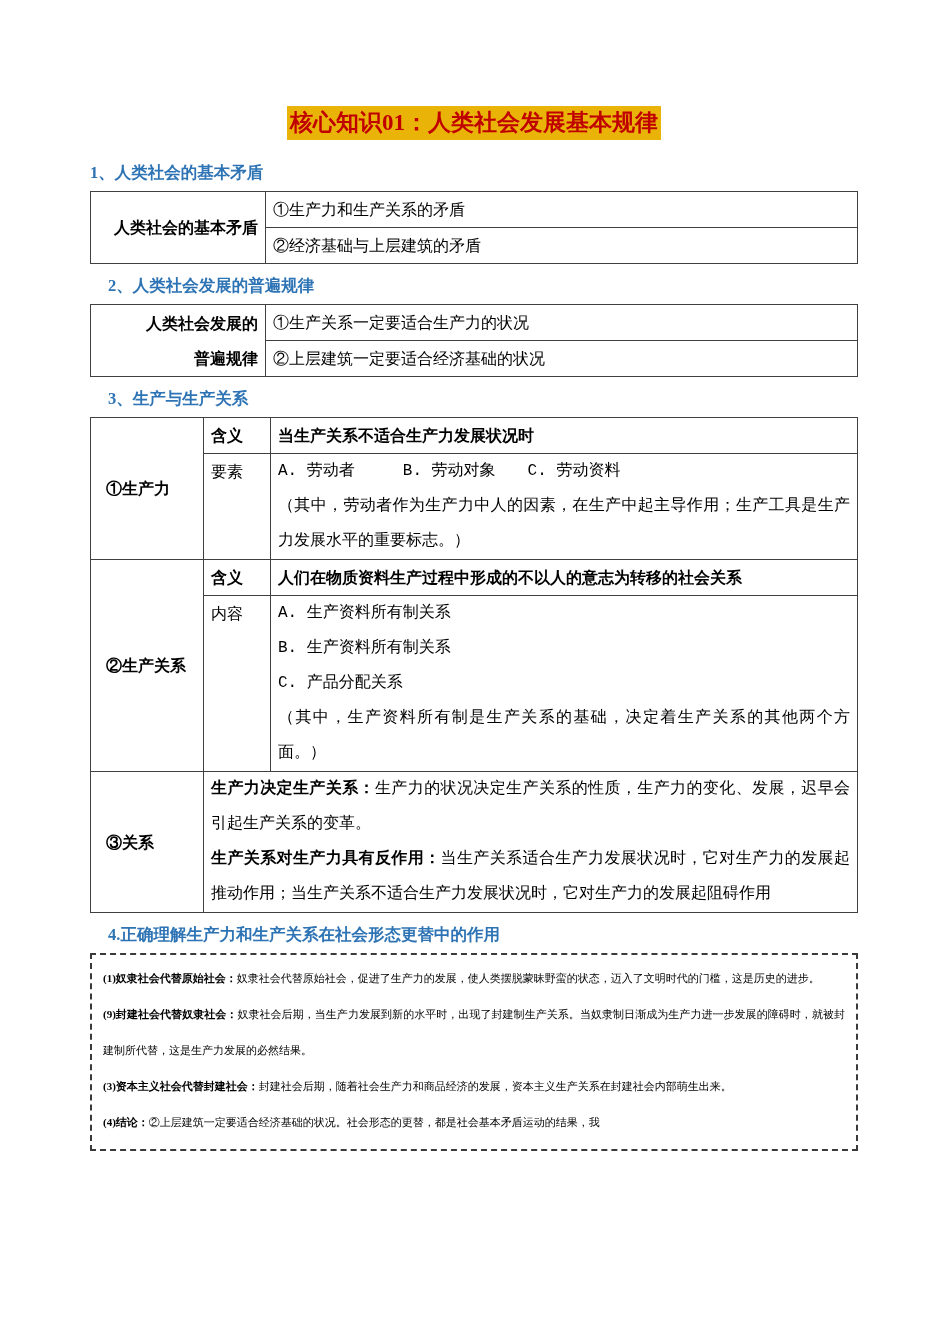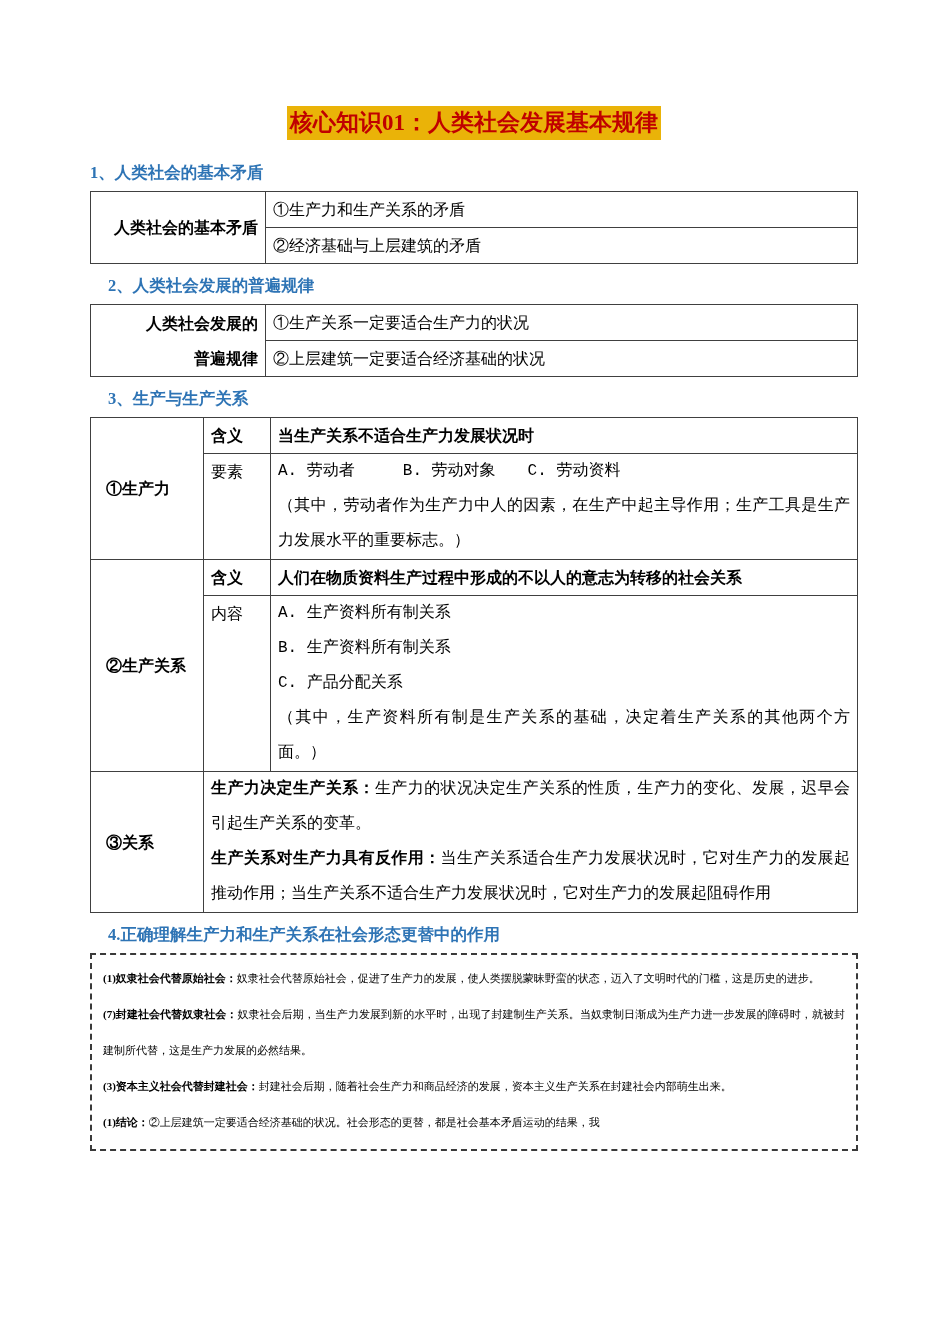--- a/index.html
+++ b/index.html
@@ -160,18 +160,18 @@
           <div class="para"><b>生产力决定生产关系：</b><span>生产力的状况决定生产关系的性质，生产力的变化、发展，迟早会引起生产关系的变革。</span></div>
           <div class="para"><b>生产关系对生产力具有反作用：</b><span>当生产关系适合生产力发展状况时，它对生产力的发展起推动作用；当生产关系不适合生产力发展状况时，它对生产力的发展起阻碍作用</span></div>
         </td>
       </tr>
     </tbody>
   </table>
 
   <div class="sec-h gap">4.正确理解生产力和生产关系在社会形态更替中的作用</div>
   <div class="box">
     <div class="para"><b>(1)奴隶社会代替原始社会：</b><span>奴隶社会代替原始社会，促进了生产力的发展，使人类摆脱蒙昧野蛮的状态，迈入了文明时代的门槛，这是历史的进步。</span></div>
-    <div class="para"><b>(7)封建社会代替奴隶社会：</b><span>奴隶社会后期，当生产力发展到新的水平时，出现了封建制生产关系。当奴隶制日渐成为生产力进一步发展的障碍时，就被封建制所代替，这是生产力发展的必然结果。</span></div>
+    <div class="para"><b>(9)封建社会代替奴隶社会：</b><span>奴隶社会后期，当生产力发展到新的水平时，出现了封建制生产关系。当奴隶制日渐成为生产力进一步发展的障碍时，就被封建制所代替，这是生产力发展的必然结果。</span></div>
     <div class="para"><b>(3)资本主义社会代替封建社会：</b><span>封建社会后期，随着社会生产力和商品经济的发展，资本主义生产关系在封建社会内部萌生出来。</span></div>
-    <div class="para"><b>(1)结论：</b><span>②上层建筑一定要适合经济基础的状况。社会形态的更替，都是社会基本矛盾运动的结果，我</span></div>
+    <div class="para"><b>(4)结论：</b><span>②上层建筑一定要适合经济基础的状况。社会形态的更替，都是社会基本矛盾运动的结果，我</span></div>
   </div>
 
 </div>
 
 </body></html>

